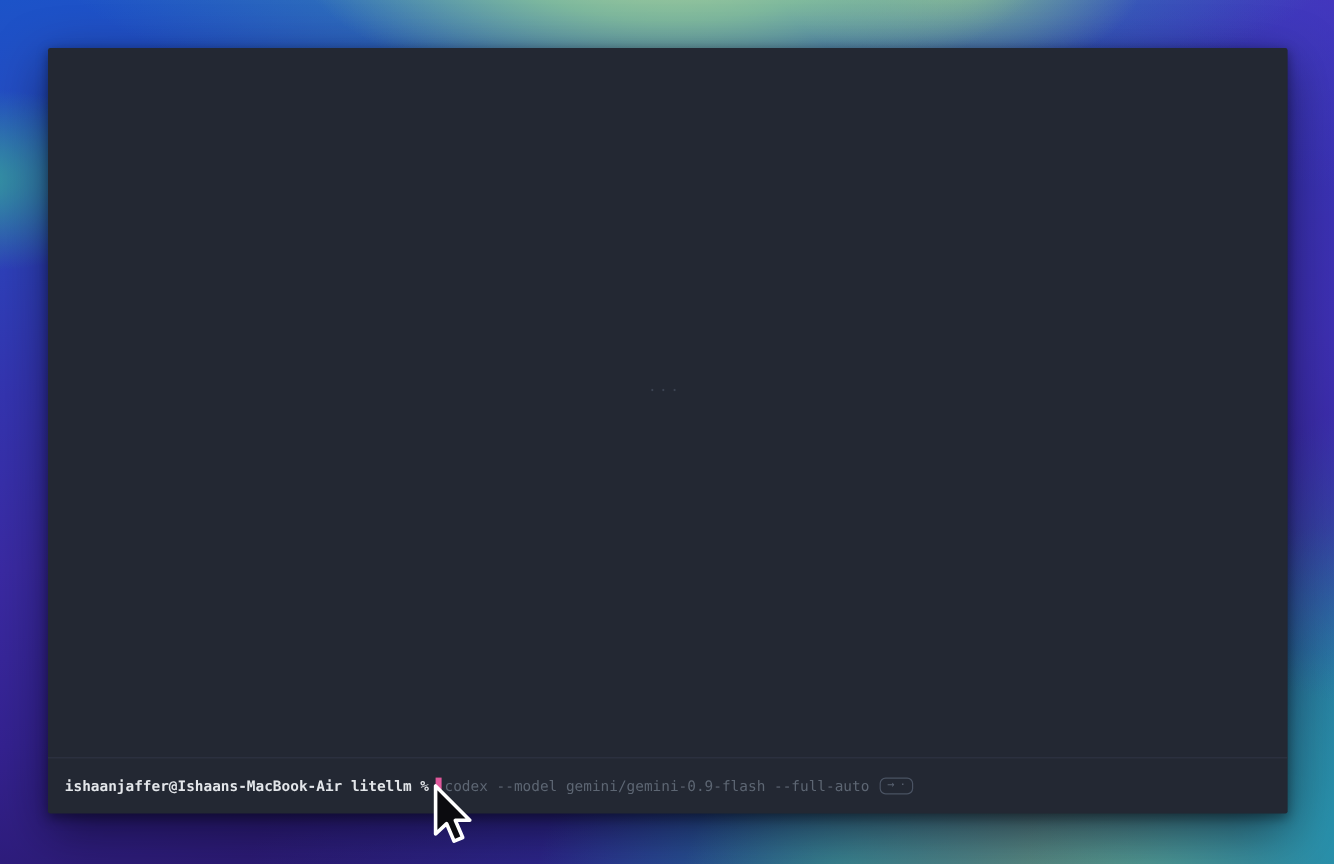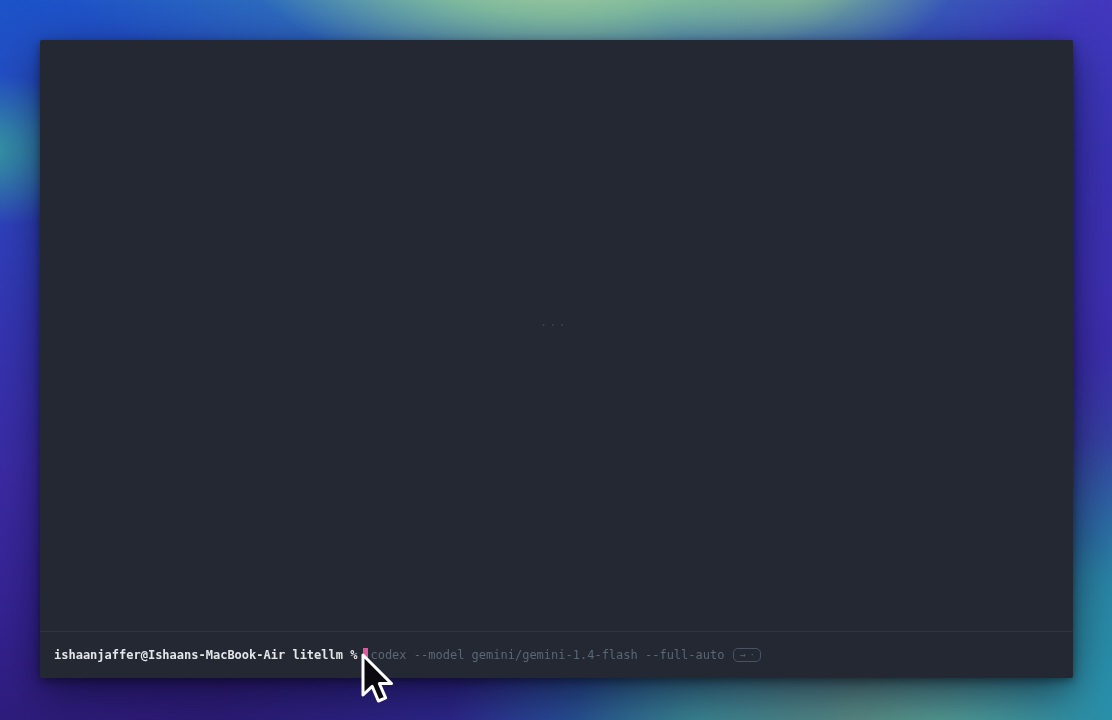--- a/index.html
+++ b/index.html
@@ -137,21 +137,21 @@
 
     <div class="terminal-scrollback">
       <div class="loading-ellipsis">···</div>
     </div>
 
     <div class="prompt-separator"></div>
 
     <div class="prompt-row">
       <span class="prompt-label">ishaanjaffer@Ishaans-MacBook-Air litellm %</span>
       <span class="text-cursor"></span>
-      <span class="command-suggestion">codex --model gemini/gemini-1.4-flash --full-auto</span>
+      <span class="command-suggestion">codex --model gemini/gemini-0.9-flash --full-auto</span>
       <span class="accept-hint-badge">
         <span class="hint-arrow">→</span>
         <span class="hint-key">·</span>
       </span>
     </div>
 
   </div>
 
   <svg class="mouse-pointer" viewBox="0 0 34 54" xmlns="http://www.w3.org/2000/svg">
     <path d="M3 2 L3 42 L12.2 33.4 L18.4 48 L25.6 44.9 L19.4 30.6 L31.5 30.6 Z" fill="#0b0b0f" stroke="#ffffff" stroke-width="3" stroke-linejoin="round"></path>

